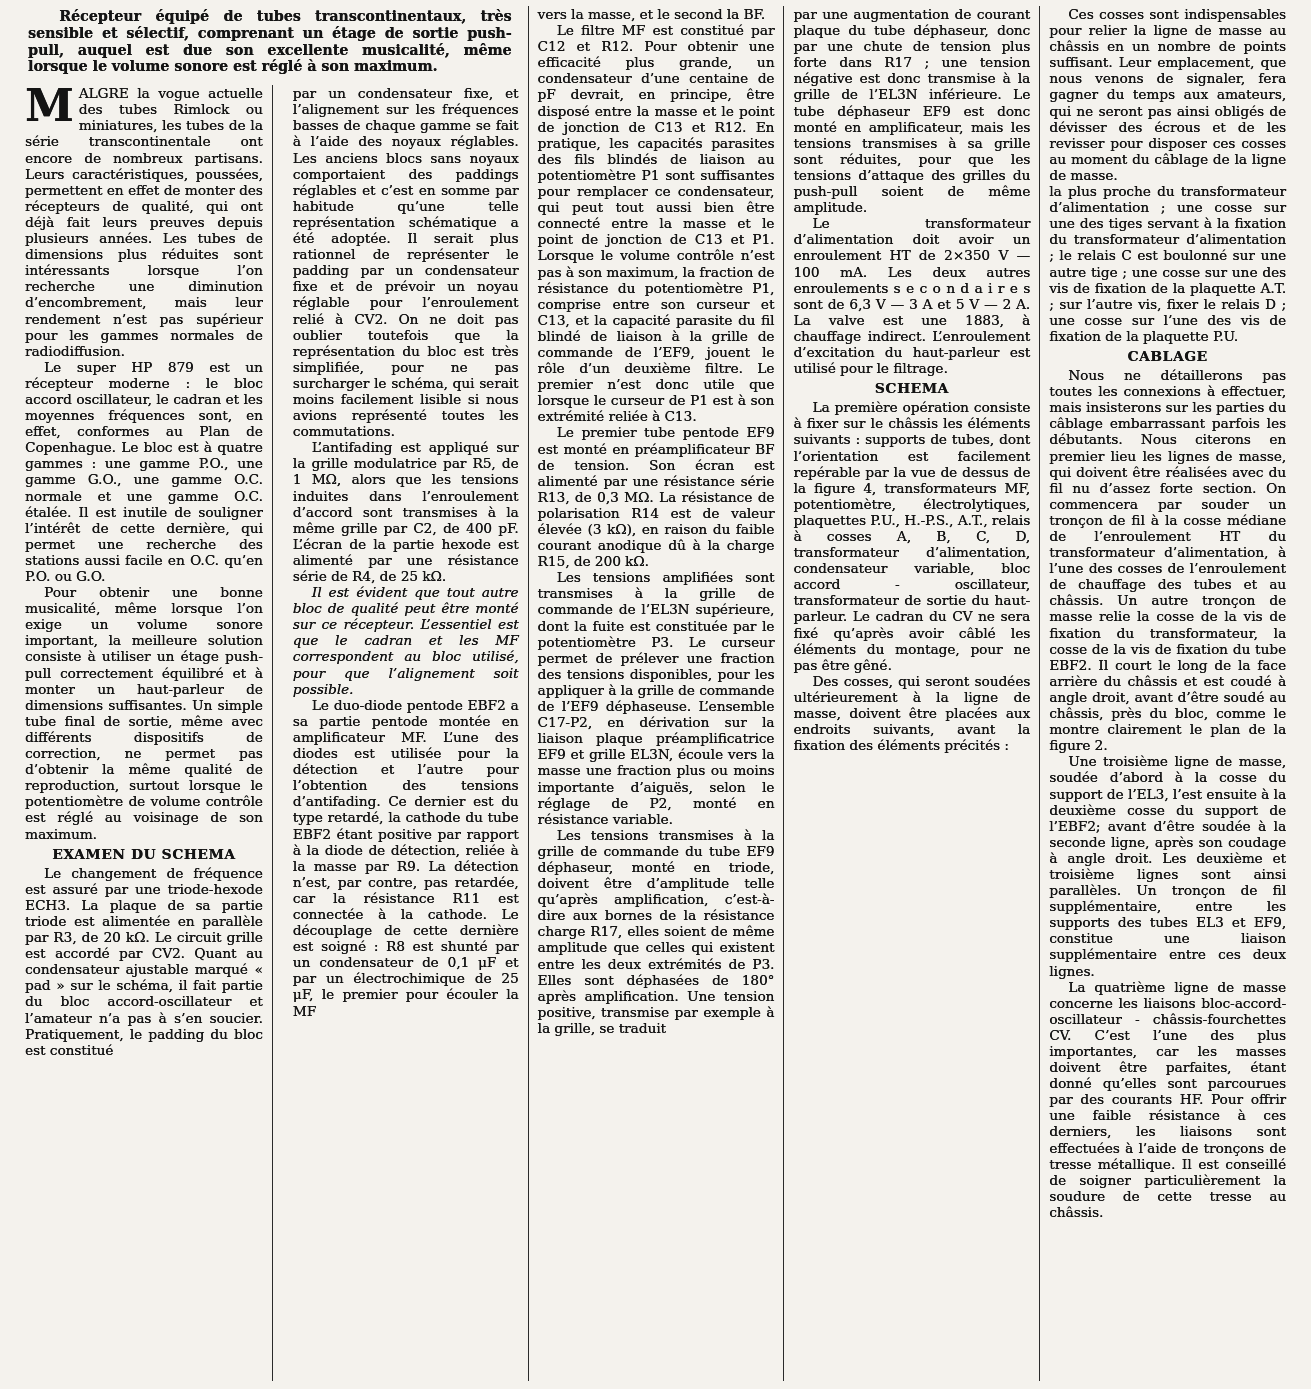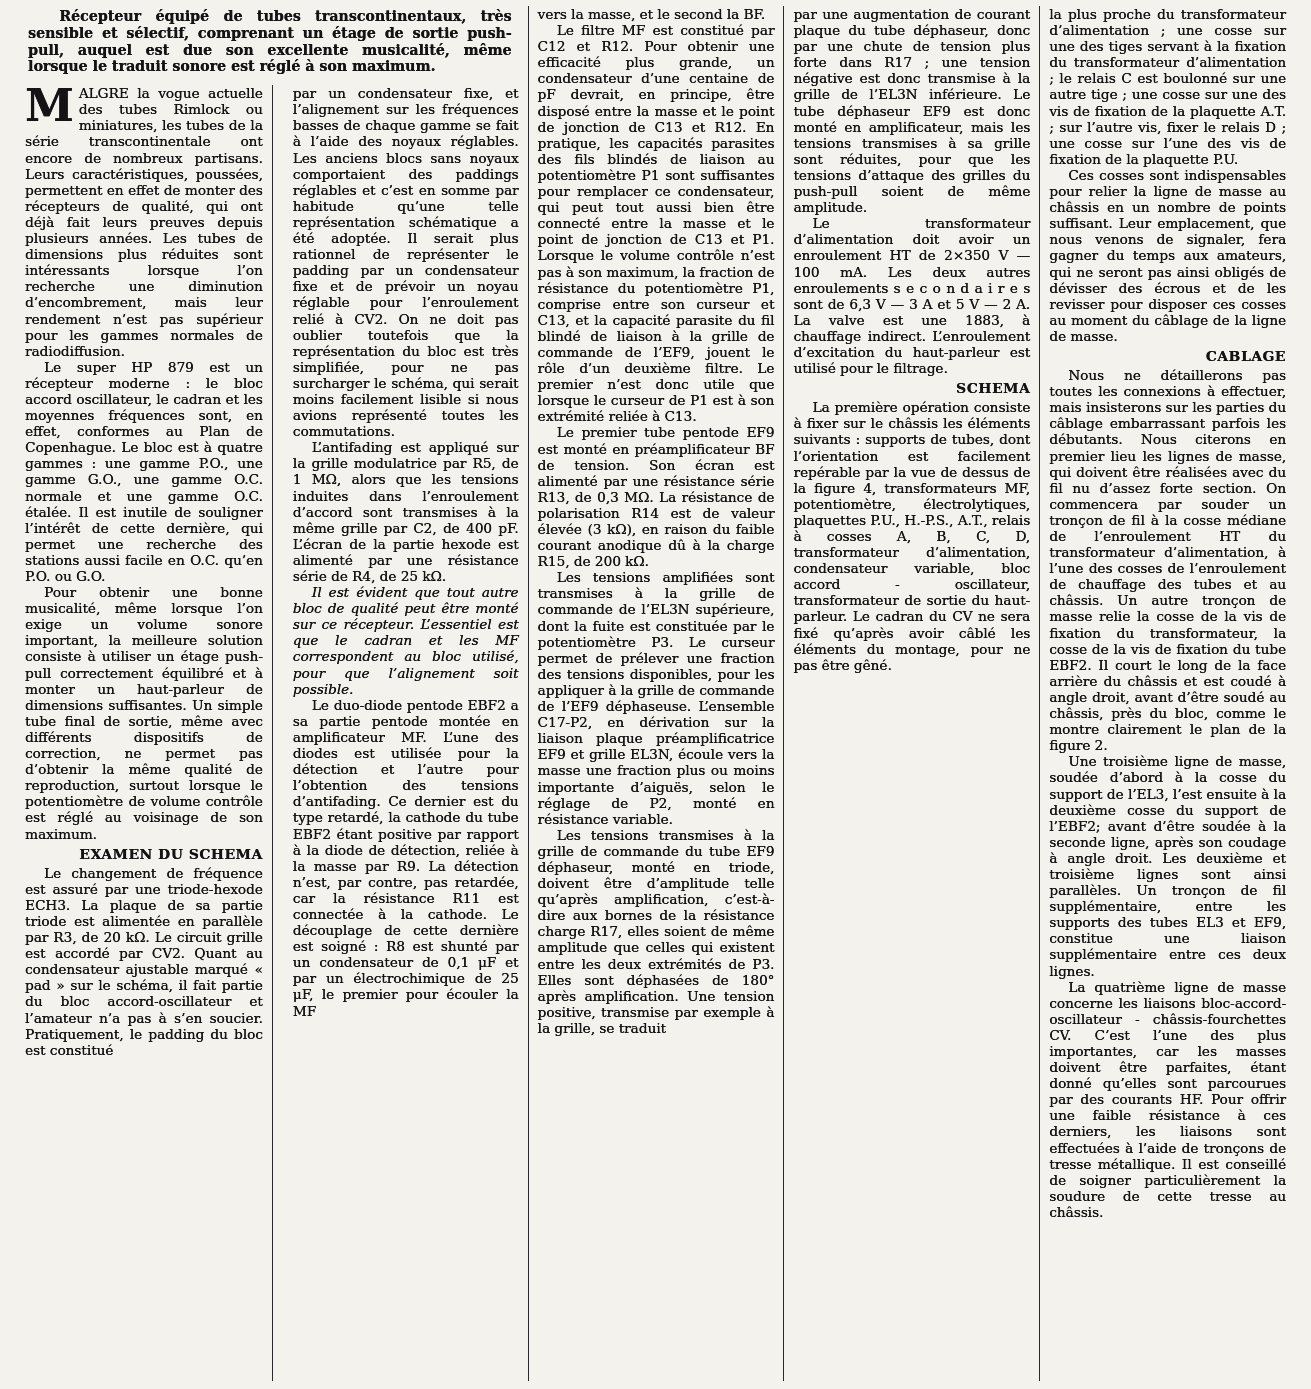--- a/index.html
+++ b/index.html
@@ -43,38 +43,38 @@
     margin: 0;
     text-align: justify;
     text-indent: 1.4em;
     hyphens: auto;
     -webkit-hyphens: auto;
   }
   .para.no-indent { text-indent: 0; }
   .para.italic { font-style: italic; }
   .col-heading {
     margin: 4px 0 3px 0;
-    text-align: right;
+    text-align: center;
     font-size: 13.8px;
     font-weight: bold;
     letter-spacing: 0.6px;
   }
   .dropcap {
     float: left;
     font-size: 44px;
     line-height: 35px;
     font-weight: bold;
     padding: 3px 5px 0 0;
   }
 </style>
 </head>
 <body>
 
 <div class="page">
-  <div class="intro">Récepteur équipé de tubes transcontinentaux, très sensible et sélectif, comprenant un étage de sortie push-pull, auquel est due son excellente musicalité, même lorsque le traduit sonore est réglé à son maximum.</div>
+  <div class="intro">Récepteur équipé de tubes transcontinentaux, très sensible et sélectif, comprenant un étage de sortie push-pull, auquel est due son excellente musicalité, même lorsque le volume sonore est réglé à son maximum.</div>
   <div class="col col1">
       <p class="para no-indent"><span class="dropcap">M</span>ALGRE la vogue actuelle des tubes Rimlock ou miniatures, les tubes de la série transcontinentale ont encore de nombreux partisans. Leurs caractéristiques, poussées, permettent en effet de monter des récepteurs de qualité, qui ont déjà fait leurs preuves depuis plusieurs années. Les tubes de dimensions plus réduites sont intéressants lorsque l’on recherche une diminution d’encombrement, mais leur rendement n’est pas supérieur pour les gammes normales de radiodiffusion.</p>
       <p class="para">Le super HP 879 est un récepteur moderne : le bloc accord oscillateur, le cadran et les moyennes fréquences sont, en effet, conformes au Plan de Copenhague. Le bloc est à quatre gammes : une gamme P.O., une gamme G.O., une gamme O.C. normale et une gamme O.C. étalée. Il est inutile de souligner l’intérêt de cette dernière, qui permet une recherche des stations aussi facile en O.C. qu’en P.O. ou G.O.</p>
       <p class="para">Pour obtenir une bonne musicalité, même lorsque l’on exige un volume sonore important, la meilleure solution consiste à utiliser un étage push-pull correctement équilibré et à monter un haut-parleur de dimensions suffisantes. Un simple tube final de sortie, même avec différents dispositifs de correction, ne permet pas d’obtenir la même qualité de reproduction, surtout lorsque le potentiomètre de volume contrôle est réglé au voisinage de son maximum.</p>
       <h3 class="col-heading">EXAMEN DU SCHEMA</h3>
       <p class="para">Le changement de fréquence est assuré par une triode-hexode ECH3. La plaque de sa partie triode est alimentée en parallèle par R3, de 20 kΩ. Le circuit grille est accordé par CV2. Quant au condensateur ajustable marqué « pad » sur le schéma, il fait partie du bloc accord-oscillateur et l’amateur n’a pas à s’en soucier. Pratiquement, le padding du bloc est constitué</p>
     </div>
   <div class="col col2">
       <p class="para no-indent">par un condensateur fixe, et l’alignement sur les fréquences basses de chaque gamme se fait à l’aide des noyaux réglables. Les anciens blocs sans noyaux comportaient des paddings réglables et c’est en somme par habitude qu’une telle représentation schématique a été adoptée. Il serait plus rationnel de représenter le padding par un condensateur fixe et de prévoir un noyau réglable pour l’enroulement relié à CV2. On ne doit pas oublier toutefois que la représentation du bloc est très simplifiée, pour ne pas surcharger le schéma, qui serait moins facilement lisible si nous avions représenté toutes les commutations.</p>
       <p class="para">L’antifading est appliqué sur la grille modulatrice par R5, de 1 MΩ, alors que les tensions induites dans l’enroulement d’accord sont transmises à la même grille par C2, de 400 pF. L’écran de la partie hexode est alimenté par une résistance série de R4, de 25 kΩ.</p>
@@ -86,22 +86,23 @@
       <p class="para">Le filtre MF est constitué par C12 et R12. Pour obtenir une efficacité plus grande, un condensateur d’une centaine de pF devrait, en principe, être disposé entre la masse et le point de jonction de C13 et R12. En pratique, les capacités parasites des fils blindés de liaison au potentiomètre P1 sont suffisantes pour remplacer ce condensateur, qui peut tout aussi bien être connecté entre la masse et le point de jonction de C13 et P1. Lorsque le volume contrôle n’est pas à son maximum, la fraction de résistance du potentiomètre P1, comprise entre son curseur et C13, et la capacité parasite du fil blindé de liaison à la grille de commande de l’EF9, jouent le rôle d’un deuxième filtre. Le premier n’est donc utile que lorsque le curseur de P1 est à son extrémité reliée à C13.</p>
       <p class="para">Le premier tube pentode EF9 est monté en préamplificateur BF de tension. Son écran est alimenté par une résistance série R13, de 0,3 MΩ. La résistance de polarisation R14 est de valeur élevée (3 kΩ), en raison du faible courant anodique dû à la charge R15, de 200 kΩ.</p>
       <p class="para">Les tensions amplifiées sont transmises à la grille de commande de l’EL3N supérieure, dont la fuite est constituée par le potentiomètre P3. Le curseur permet de prélever une fraction des tensions disponibles, pour les appliquer à la grille de commande de l’EF9 déphaseuse. L’ensemble C17-P2, en dérivation sur la liaison plaque préamplificatrice EF9 et grille EL3N, écoule vers la masse une fraction plus ou moins importante d’aiguës, selon le réglage de P2, monté en résistance variable.</p>
       <p class="para">Les tensions transmises à la grille de commande du tube EF9 déphaseur, monté en triode, doivent être d’amplitude telle qu’après amplification, c’est-à-dire aux bornes de la résistance charge R17, elles soient de même amplitude que celles qui existent entre les deux extrémités de P3. Elles sont déphasées de 180° après amplification. Une tension positive, transmise par exemple à la grille, se traduit</p>
     </div>
   <div class="col col4">
       <p class="para no-indent">par une augmentation de courant plaque du tube déphaseur, donc par une chute de tension plus forte dans R17 ; une tension négative est donc transmise à la grille de l’EL3N inférieure. Le tube déphaseur EF9 est donc monté en amplificateur, mais les tensions transmises à sa grille sont réduites, pour que les tensions d’attaque des grilles du push-pull soient de même amplitude.</p>
       <p class="para">Le transformateur d’alimentation doit avoir un enroulement HT de 2×350 V — 100 mA. Les deux autres enroulements s e c o n d a i r e s sont de 6,3 V — 3 A et 5 V — 2 A. La valve est une 1883, à chauffage indirect. L’enroulement d’excitation du haut-parleur est utilisé pour le filtrage.</p>
       <h3 class="col-heading">SCHEMA</h3>
       <p class="para">La première opération consiste à fixer sur le châssis les éléments suivants : supports de tubes, dont l’orientation est facilement repérable par la vue de dessus de la figure 4, transformateurs MF, potentiomètre, électrolytiques, plaquettes P.U., H.-P.S., A.T., relais à cosses A, B, C, D, transformateur d’alimentation, condensateur variable, bloc accord - oscillateur, transformateur de sortie du haut-parleur. Le cadran du CV ne sera fixé qu’après avoir câblé les éléments du montage, pour ne pas être gêné.</p>
+      <p class="para">Des cosses, qui seront soudées ultérieurement à la ligne de masse, doivent être placées aux endroits suivants, avant la fixation des éléments précités :</p>
     </div>
   <div class="col col5">
+      <p class="para">Ces cosses sont indispensables pour relier la ligne de masse au châssis en un nombre de points suffisant. Leur emplacement, que nous venons de signaler, fera gagner du temps aux amateurs, qui ne seront pas ainsi obligés de dévisser des écrous et de les revisser pour disposer ces cosses au moment du câblage de la ligne de masse.</p>
       <p class="para no-indent">la plus proche du transformateur d’alimentation ; une cosse sur une des tiges servant à la fixation du transformateur d’alimentation ; le relais C est boulonné sur une autre tige ; une cosse sur une des vis de fixation de la plaquette A.T. ; sur l’autre vis, fixer le relais D ; une cosse sur l’une des vis de fixation de la plaquette P.U.</p>
-      <p class="para">Ces cosses sont indispensables pour relier la ligne de masse au châssis en un nombre de points suffisant. Leur emplacement, que nous venons de signaler, fera gagner du temps aux amateurs, qui ne seront pas ainsi obligés de dévisser des écrous et de les revisser pour disposer ces cosses au moment du câblage de la ligne de masse.</p>
       <h3 class="col-heading">CABLAGE</h3>
       <p class="para">Nous ne détaillerons pas toutes les connexions à effectuer, mais insisterons sur les parties du câblage embarrassant parfois les débutants. Nous citerons en premier lieu les lignes de masse, qui doivent être réalisées avec du fil nu d’assez forte section. On commencera par souder un tronçon de fil à la cosse médiane de l’enroulement HT du transformateur d’alimentation, à l’une des cosses de l’enroulement de chauffage des tubes et au châssis. Un autre tronçon de masse relie la cosse de la vis de fixation du transformateur, la cosse de la vis de fixation du tube EBF2. Il court le long de la face arrière du châssis et est coudé à angle droit, avant d’être soudé au châssis, près du bloc, comme le montre clairement le plan de la figure 2.</p>
       <p class="para">Une troisième ligne de masse, soudée d’abord à la cosse du support de l’EL3, l’est ensuite à la deuxième cosse du support de l’EBF2; avant d’être soudée à la seconde ligne, après son coudage à angle droit. Les deuxième et troisième lignes sont ainsi parallèles. Un tronçon de fil supplémentaire, entre les supports des tubes EL3 et EF9, constitue une liaison supplémentaire entre ces deux lignes.</p>
       <p class="para">La quatrième ligne de masse concerne les liaisons bloc-accord-oscillateur - châssis-fourchettes CV. C’est l’une des plus importantes, car les masses doivent être parfaites, étant donné qu’elles sont parcourues par des courants HF. Pour offrir une faible résistance à ces derniers, les liaisons sont effectuées à l’aide de tronçons de tresse métallique. Il est conseillé de soigner particulièrement la soudure de cette tresse au châssis.</p>
     </div>
 </div>
 
 </body></html>

